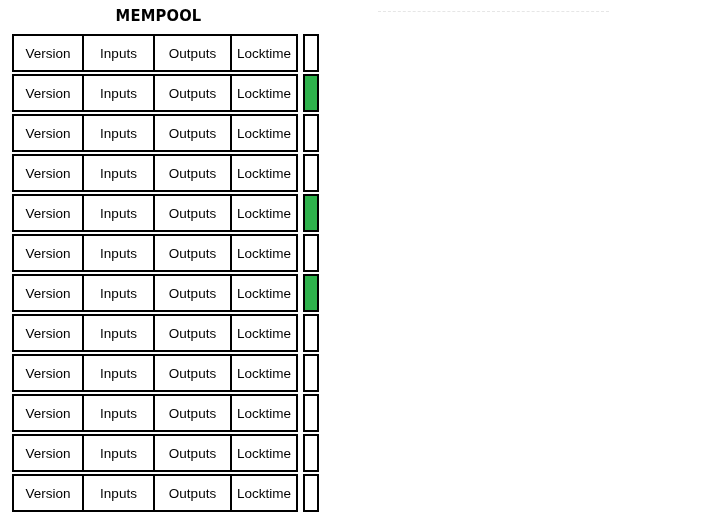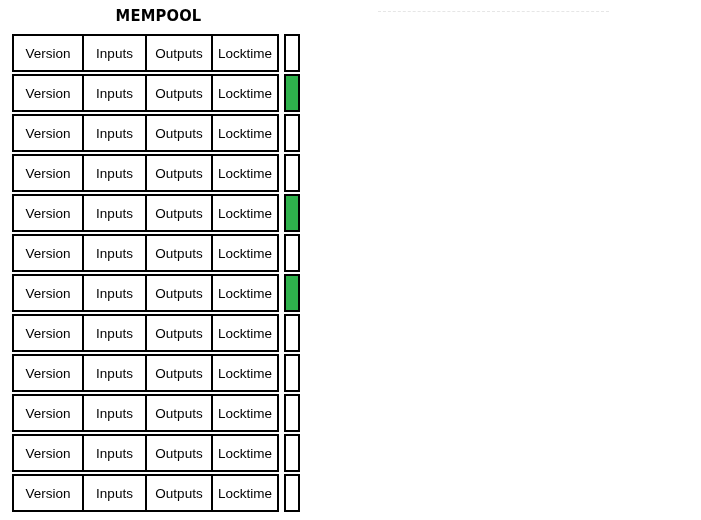--- a/index.html
+++ b/index.html
@@ -77,22 +77,22 @@
     font-size: 13.5px;
     color: #000000;
     background: #ffffff;
     white-space: nowrap;
   }
   .tx-cell:last-child {
     border-right: none;
   }
 
   .col-version  { width: 70px; }
-  .col-inputs   { width: 63px; }
-  .col-outputs  { width: 66px; }
+  .col-inputs   { width: 71px; }
+  .col-outputs  { width: 77px; }
   .col-locktime { width: 64px; }
 
   .tx-status {
     box-sizing: border-box;
     width: 16px;
     height: 38px;
     margin-left: 5px;
     border: 2px solid #000000;
     background: #ffffff;
   }

